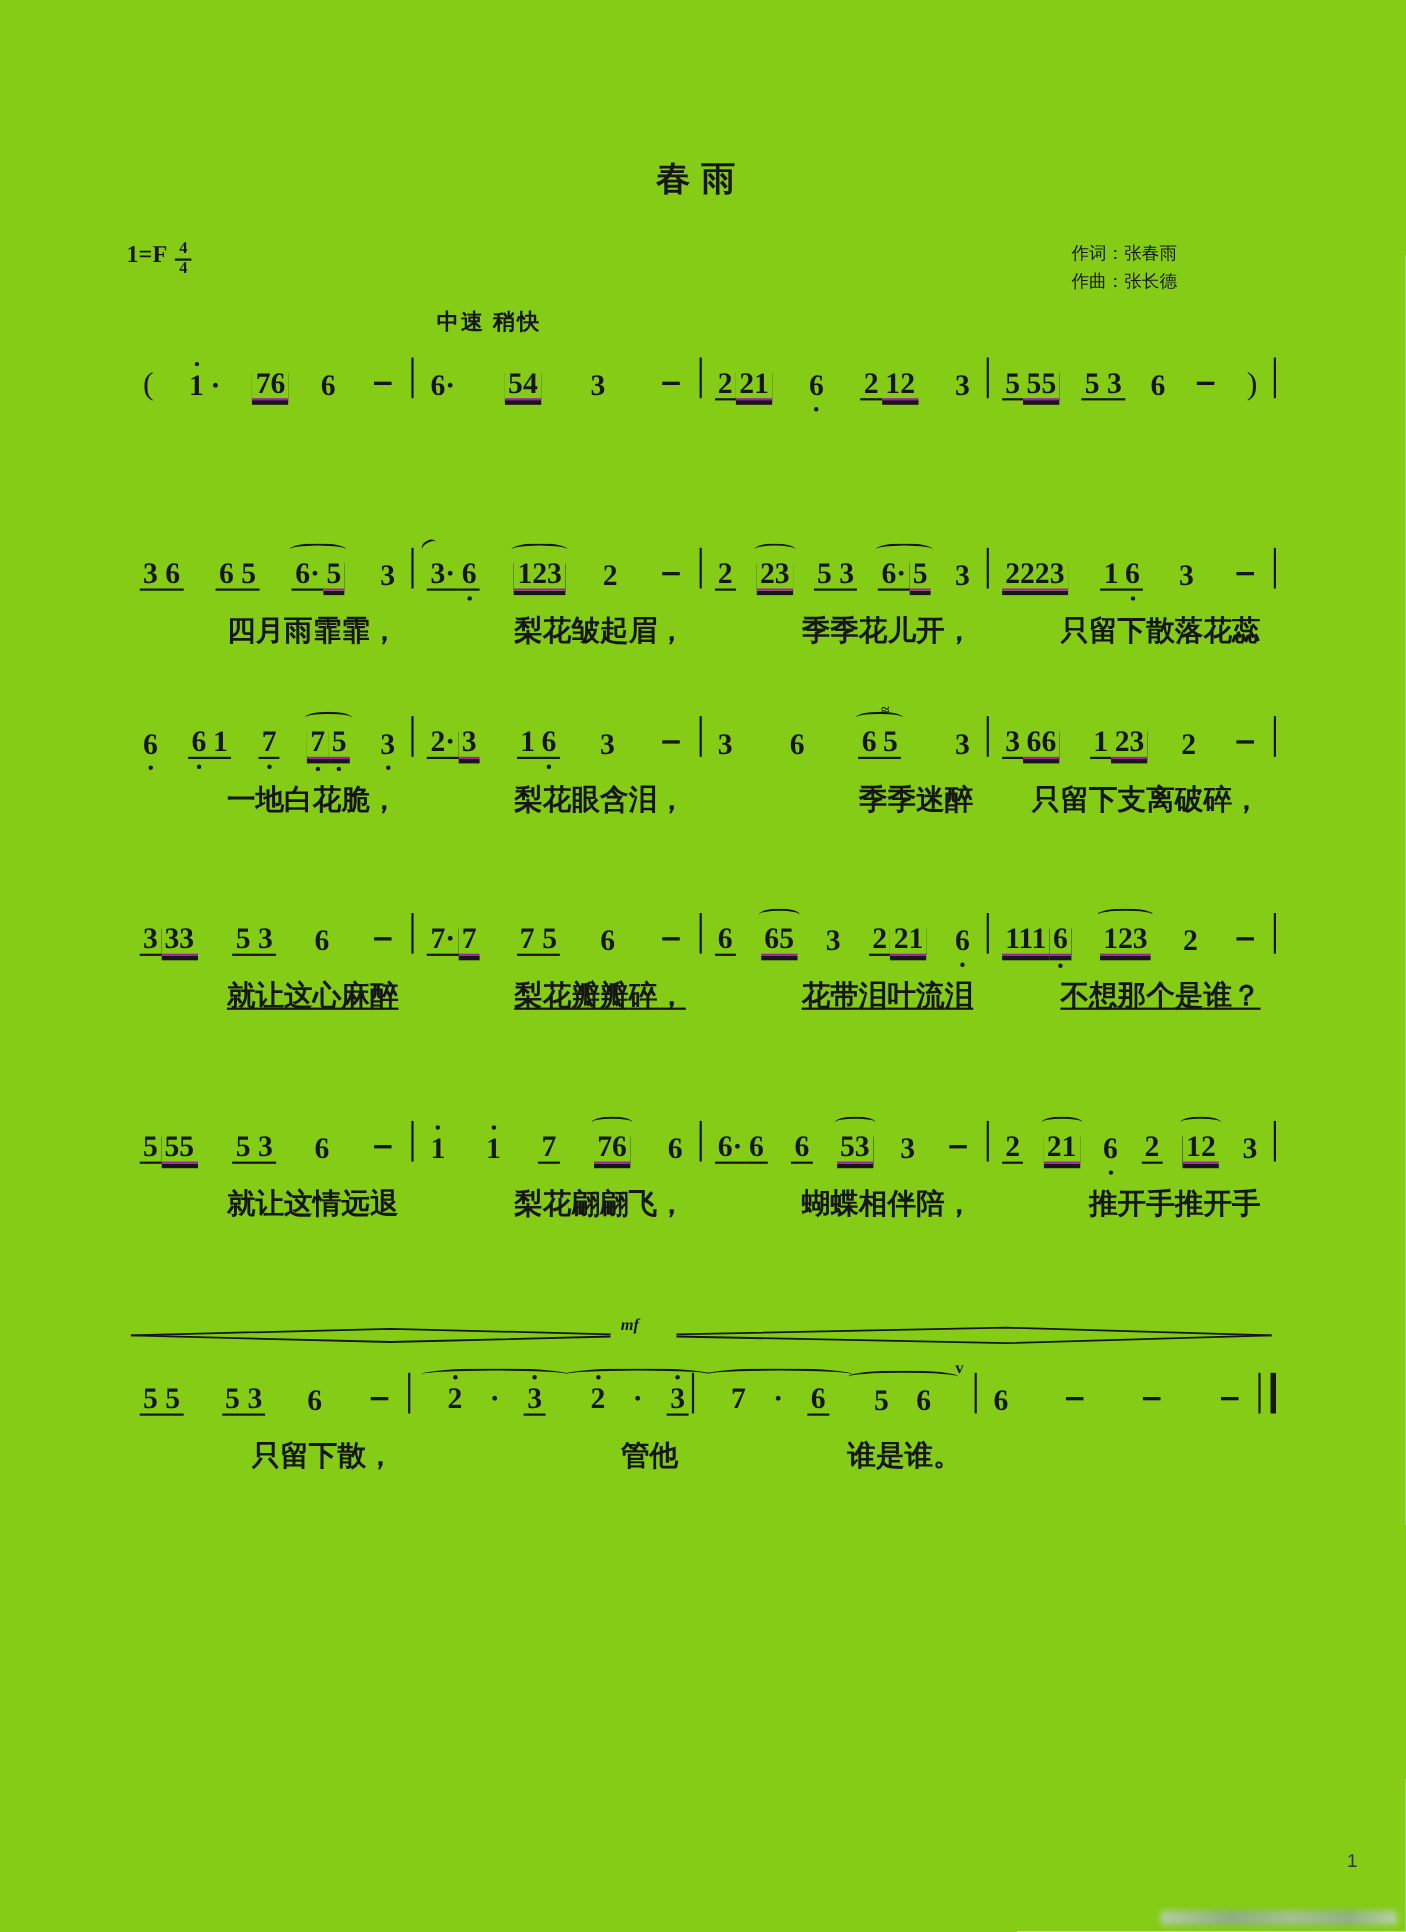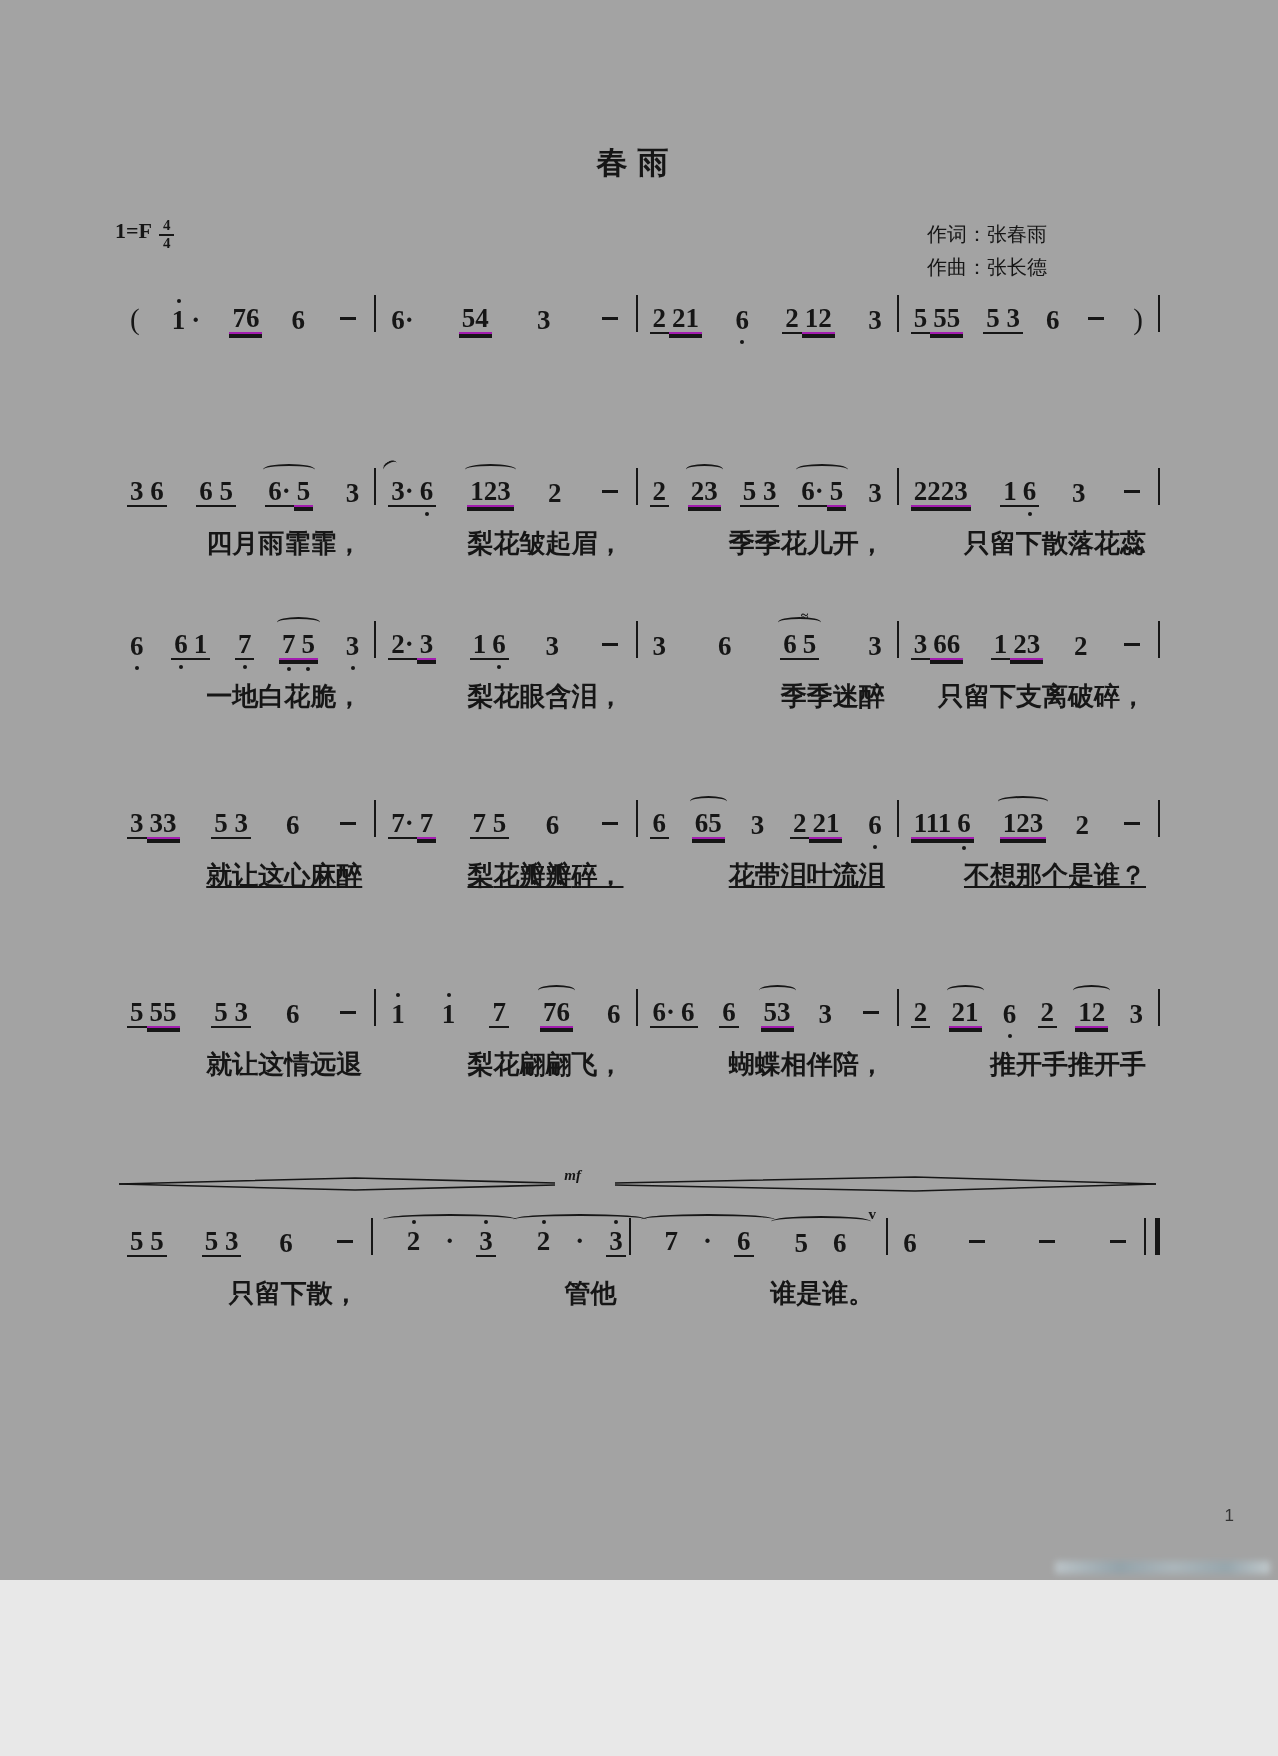--- a/index.html
+++ b/index.html
@@ -1,39 +1,39 @@
 <!DOCTYPE html>
 <html><head>
 <meta charset="utf-8">
 <style>
   html,body{margin:0;padding:0;background:#e8e8e8;}
   .page{
     position:relative;
-    width:1278px;height:1580px;
+    width:1278px;height:1756px;
     margin:0 auto;
-    background:#a3a3a3;
+    background:#84cc16;
     color:#161616;
     font-family:"Liberation Serif", serif;
     overflow:hidden;
   }
   .inner{padding:142px 118px 0 115px;}
   
   .title{
     text-align:center;
     font-size:31px;
     letter-spacing:10px;
     font-weight:600;
     margin:0 0 34px 0;
   }
   .meta{display:flex;justify-content:space-between;align-items:flex-start;}
   .keysig{font-size:22px;font-weight:700;margin-top:0;font-family:"Liberation Serif",serif;}
   .ts{display:inline-block;vertical-align:-10px;margin-left:7px;font-size:15px;font-weight:700;line-height:1.05;text-align:center;}
   .ts b{display:block;border-bottom:2px solid #161616;padding:0 4px;}
   .ts i{display:block;font-style:normal;padding:0 4px;}
-  .credits{margin-right:113px;font-size:20px;line-height:1.65;text-align:left;}
+  .credits{margin-right:90px;font-size:16px;line-height:1.65;text-align:left;}
   .tempo{font-size:20px;font-weight:600;margin:8px 0 10px 27%;letter-spacing:2px;}
   
   .score{margin-top:2px;}
   .line{position:relative;}
   .line:nth-child(1){margin-bottom:122px;}
   .line:nth-child(2){margin-bottom:58px;}
   .line:nth-child(3){margin-bottom:84px;}
   .line:nth-child(4){margin-bottom:94px;text-decoration:underline;}
   .line:nth-child(5){margin-bottom:88px;}
   .mrow{display:flex;align-items:flex-start;}
@@ -87,20 +87,21 @@
     <div class="meta">
       <div class="keysig">
         <span>1=F</span><span class="ts"><b>4</b><i>4</i></span>
       </div>
       <div class="credits">
         <div>作词：张春雨</div>
         <div>作曲：张长德</div>
       </div>
     </div>
 
+    <div class="tempo">中速  稍快</div>
 
     <div class="score" id="score">
         <div class="line">
           <div class="mrow">
             <div class="measure">
               <div class="notes">
                 <span class="token paren"><span class="prt">(</span></span>
                 <span class="token"><span class="prt">1<i class="hid"></i></span><span class="prt">·</span></span>
                 <span class="token"><span class="prt u2">76</span></span>
                 <span class="token"><span class="prt">6</span></span>

